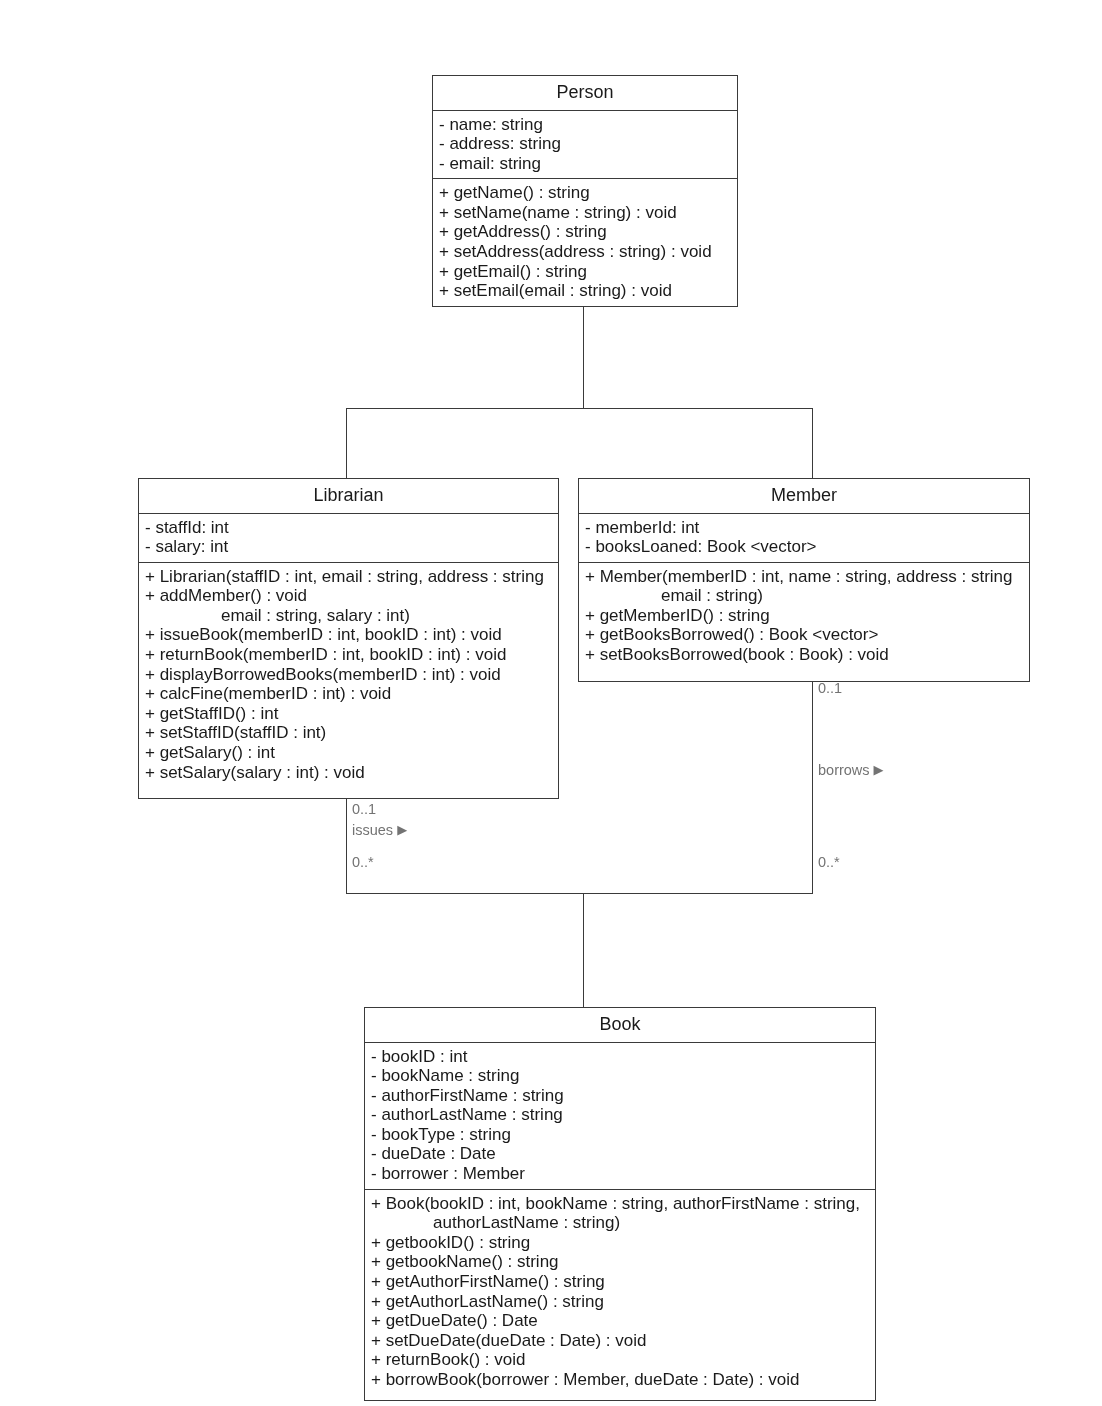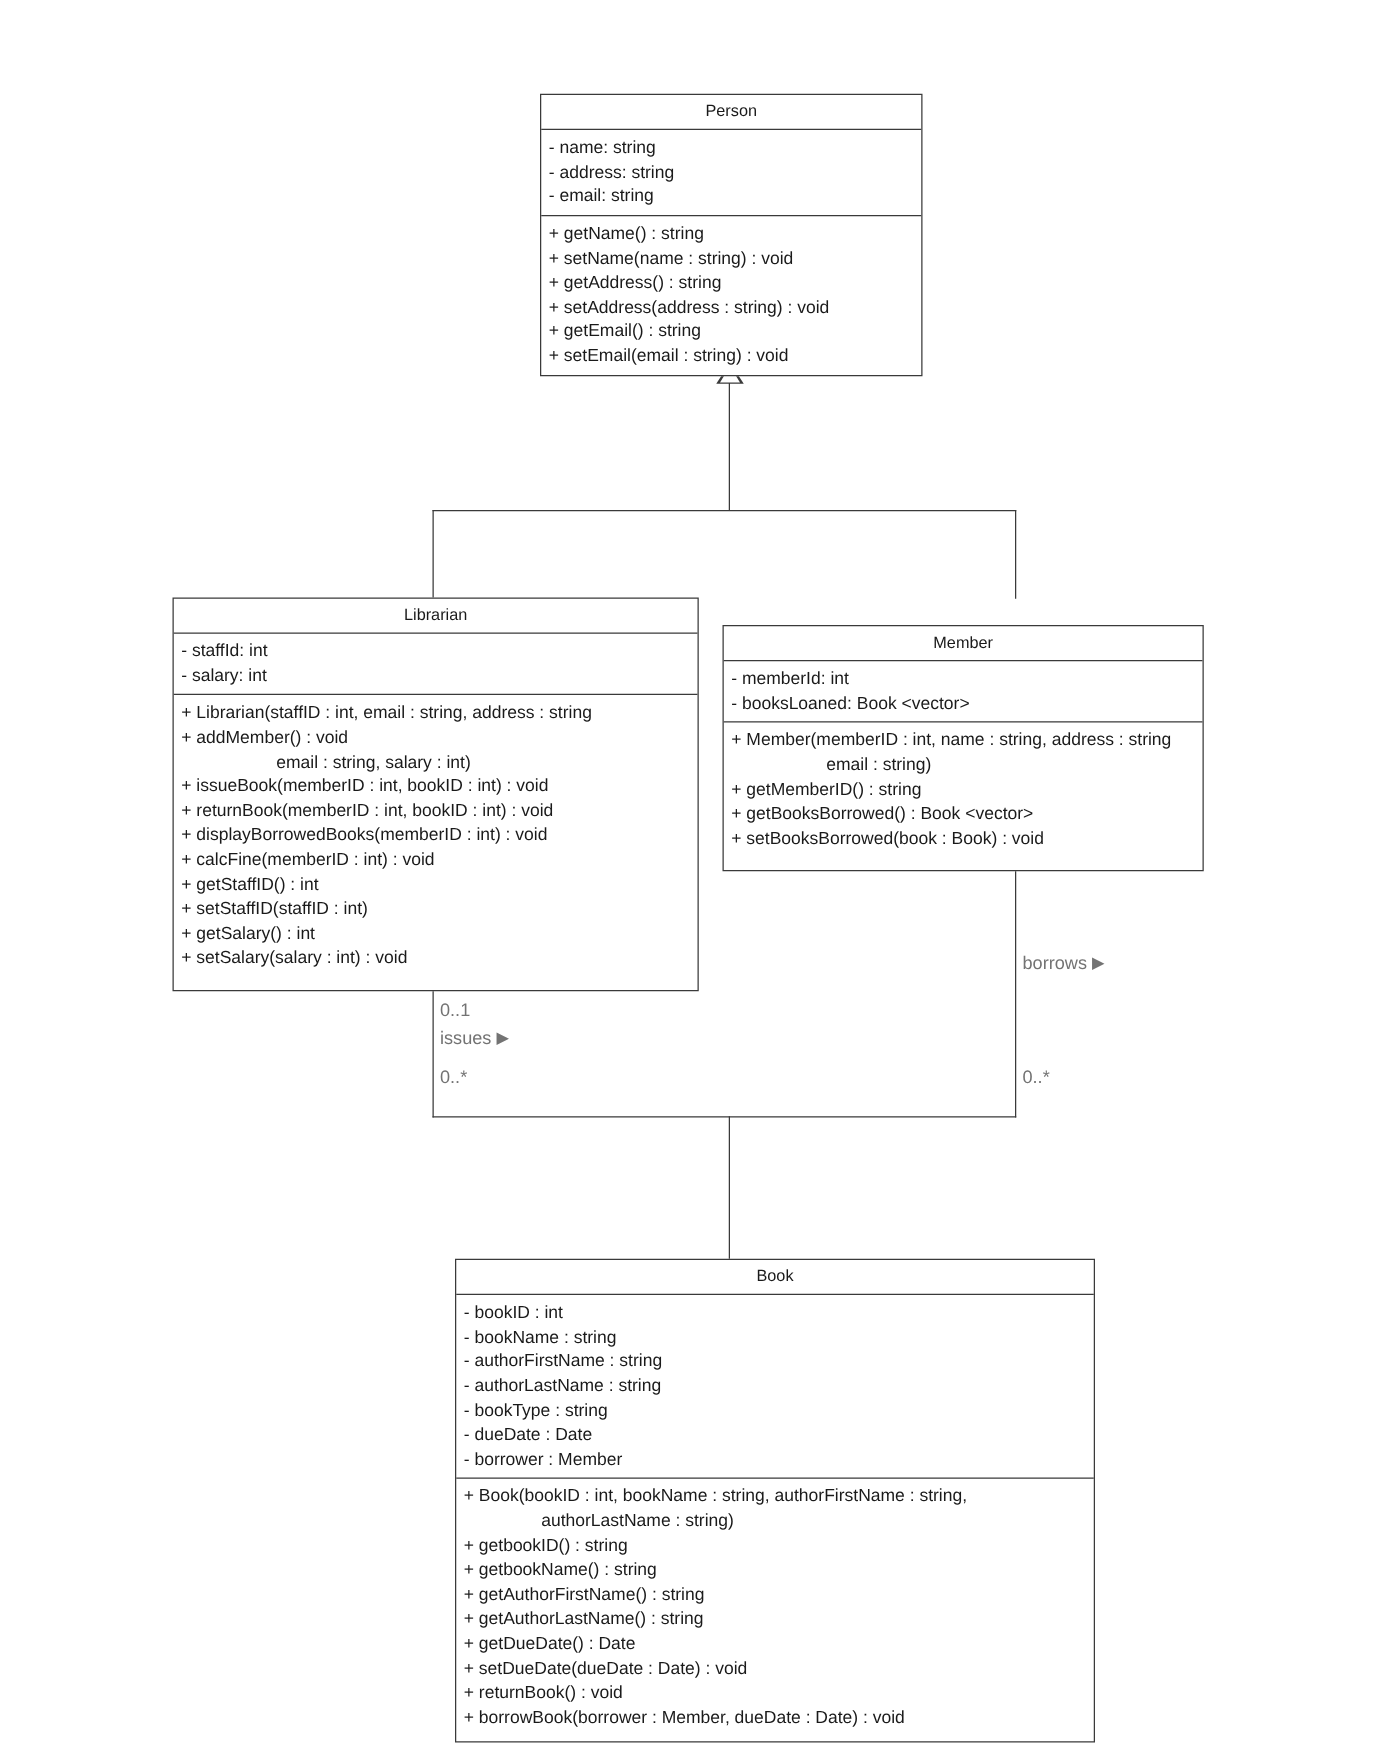--- a/index.html
+++ b/index.html
@@ -24,34 +24,34 @@
   
   .uml-class {
     position: absolute;
     box-sizing: border-box;
     background: #ffffff;
     border: 1.6px solid #3a3a3a;
     z-index: 5;
   }
   .uml-title {
     text-align: center;
-    font-size: 13px;
+    font-size: 18px;
     line-height: 1.25;
     padding: 5px 4px 6px 4px;
     border-bottom: 1.6px solid #3a3a3a;
     white-space: nowrap;
   }
   .uml-compartment {
     padding: 4px 6px 5px 6px;
   }
   .uml-compartment + .uml-compartment {
     border-top: 1.6px solid #3a3a3a;
   }
   .uml-row {
-    font-size: 14px;
+    font-size: 17px;
     line-height: 19.6px;
     white-space: nowrap;
     text-align: left;
   }
   .uml-row.cont {
     text-align: left;
   }
 
   
   .line-v {
@@ -183,21 +183,21 @@
       <div class="uml-row">+ returnBook(memberID : int, bookID : int) : void</div>
       <div class="uml-row">+ displayBorrowedBooks(memberID : int) : void</div>
       <div class="uml-row">+ calcFine(memberID : int) : void</div>
       <div class="uml-row">+ getStaffID() : int</div>
       <div class="uml-row">+ setStaffID(staffID : int)</div>
       <div class="uml-row">+ getSalary() : int</div>
       <div class="uml-row">+ setSalary(salary : int) : void</div>
     </div>
   </div>
 
-  <div class="uml-class" style="left:578px; top:500px; width:385px;">
+  <div class="uml-class" style="left:578px; top:478px; width:452px;">
     <div class="uml-title">Member</div>
     <div class="uml-compartment">
       <div class="uml-row">- memberId: int</div>
       <div class="uml-row">- booksLoaned: Book &lt;vector&gt;</div>
     </div>
     <div class="uml-compartment" style="padding-bottom:16px;">
       <div class="uml-row">+ Member(memberID : int, name : string, address : string</div>
       <div class="uml-row cont" style="padding-left:76px;">email : string)</div>
       <div class="uml-row">+ getMemberID() : string</div>
       <div class="uml-row">+ getBooksBorrowed() : Book &lt;vector&gt;</div>

